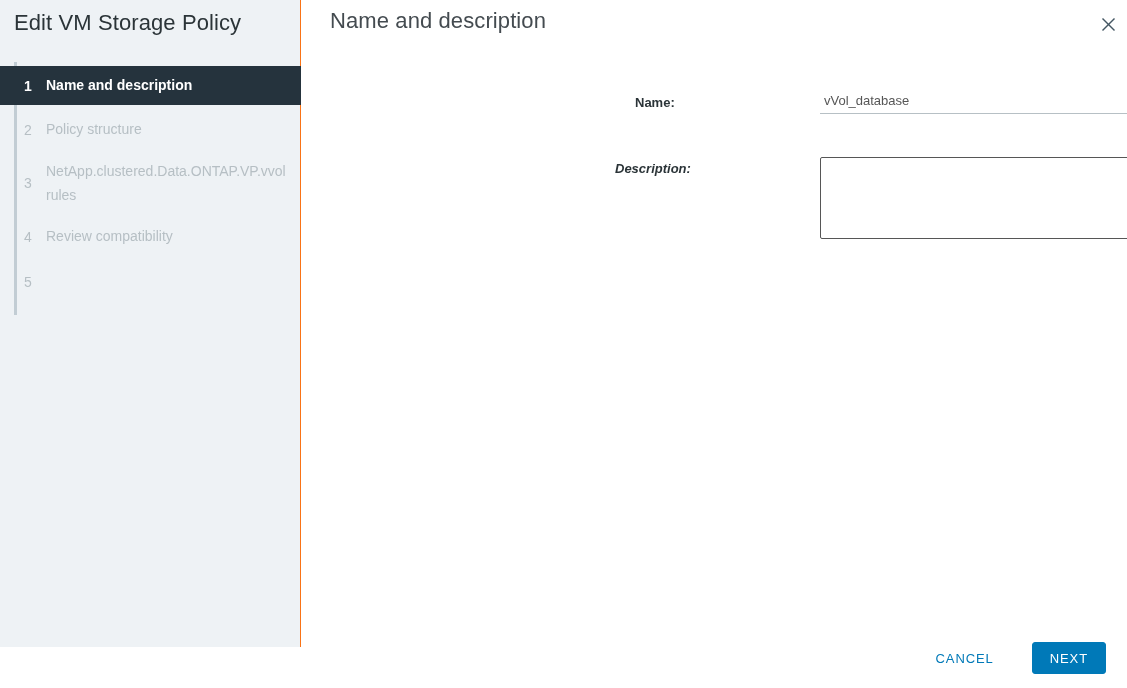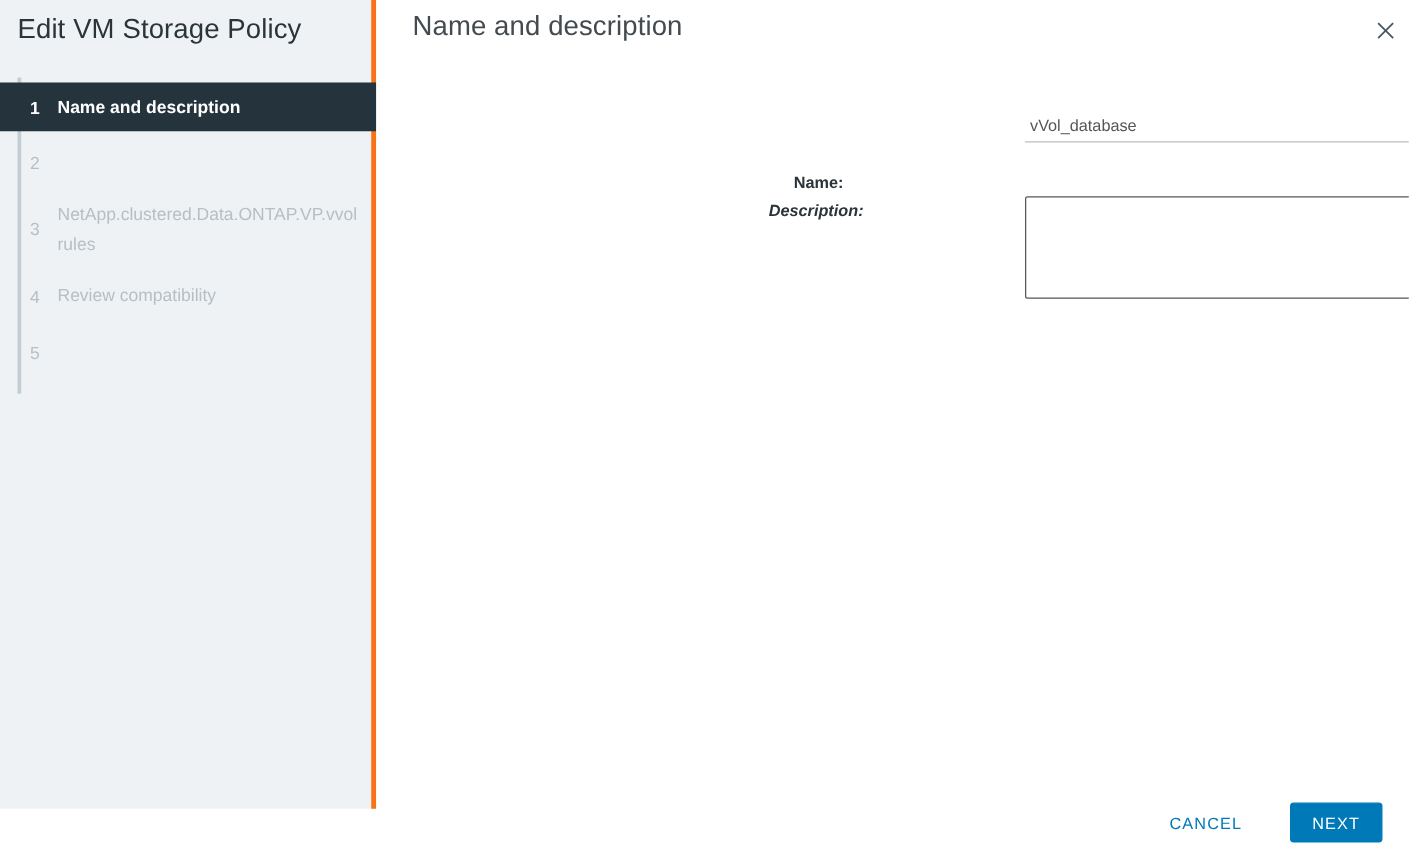--- a/index.html
+++ b/index.html
@@ -23,21 +23,21 @@
     display: flex;
     box-sizing: border-box;
   }
 
   
   .sidebar {
     position: relative;
     width: 301px;
     height: 647px;
     background: #eef2f5;
-    border-right: 4px solid #f97316;
+    border-right: 1px solid #f97316;
     box-sizing: border-box;
     flex: 0 0 301px;
     text-decoration: underline;
   }
 
   .wizard-title {
     position: absolute;
     left: 14px;
     top: 10px;
     font-size: 22px;
@@ -166,21 +166,21 @@
   }
 
   .field-label {
     position: absolute;
     font-size: 13px;
     font-weight: bold;
     color: #2b3438;
     white-space: nowrap;
   }
 
-  .name-label { left: 334px; top: 9px; margin-top: 43px; }
+  .name-label { left: 334px; top: 9px; }
   .desc-label { left: 314px; top: 75px; font-style: italic; }
 
   .name-input {
     position: absolute;
     left: 519px;
     top: 4px;
     width: 344px;
     height: 24px;
     border: 0;
     border-bottom: 1px solid #b7c0c5;
@@ -267,20 +267,21 @@
 
       <div class="step active">
         <span class="step-num">1</span>
         <span class="step-label">Name and description</span>
       </div>
 
       <div class="step-spacer-a"></div>
 
       <div class="step">
         <span class="step-num">2</span>
+        <span class="step-label">Policy structure</span>
       </div>
 
       <div class="step-spacer-b"></div>
 
       <div class="step two-line">
         <span class="step-num">3</span>
         <span class="step-label">NetApp.clustered.Data.ONTAP.VP.vvol rules</span>
       </div>
 
       <div class="step-spacer-c"></div>

